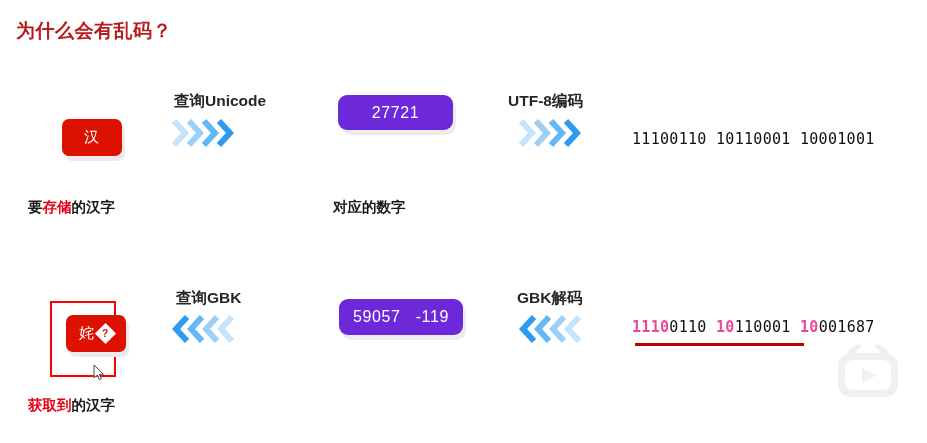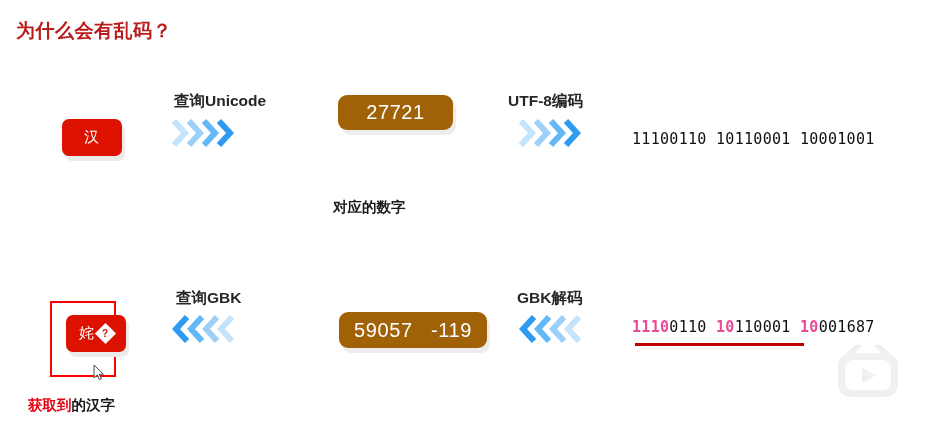--- a/index.html
+++ b/index.html
@@ -61,27 +61,27 @@
     align-items: center;
     justify-content: center;
     font-size: 15px;
     letter-spacing: 1px;
     box-shadow: 3px 5px 0 0 #eceaea;
   }
 
   
   .orange-chip {
     position: absolute;
-    background: #a16207;
+    background: #6d28d9;
     border-radius: 9px;
     color: #ffffff;
     display: flex;
     align-items: center;
     justify-content: center;
-    font-size: 20px;
+    font-size: 16px;
     letter-spacing: 0.6px;
     box-shadow: 3px 5px 0 0 #ededed;
     white-space: pre;
   }
 
   
   .chev-group {
     position: absolute;
     display: flex;
     align-items: center;
@@ -159,20 +159,23 @@
 <body>
 
 <div class="canvas">
 
   <div class="page-title">为什么会有乱码？</div>
 
   <div class="red-chip" style="left:62px; top:119px; width:60px; height:37px;">
     <span>汉</span>
   </div>
 
+  <div class="caption abs" style="left:28px; top:198px;">
+    <span>要</span><span class="hl">存储</span><span>的汉字</span>
+  </div>
 
   <div class="step-label abs" style="left:174px; top:91px;text-align:center;">查询Unicode</div>
 
   <div class="chev-group" style="left:172px; top:118px;">
     <span class="chev">
       <svg viewBox="0 0 17 30" width="17" height="30">
           <path d="M2 3 L13 15 L2 27" fill="none" stroke="#c5e3fb" stroke-width="6" stroke-linecap="butt" stroke-linejoin="miter"></path>
         </svg>
     </span>
     <span class="chev">
@@ -261,21 +264,21 @@
           <path d="M15 3 L4 15 L15 27" fill="none" stroke="#9dd0f8" stroke-width="6"></path>
         </svg>
     </span>
     <span class="chev">
       <svg viewBox="0 0 17 30" width="17" height="30">
           <path d="M15 3 L4 15 L15 27" fill="none" stroke="#c5e3fb" stroke-width="6"></path>
         </svg>
     </span>
   </div>
 
-  <div class="orange-chip" style="left:339px; top:312px; width:148px; height:36px;">
+  <div class="orange-chip" style="left:339px; top:299px; width:124px; height:36px;">
     <span>59057   -119</span>
   </div>
 
   <div class="step-label abs" style="left:517px; top:288px;">GBK解码</div>
 
   <div class="chev-group" style="left:519px; top:314px;">
     <span class="chev">
       <svg viewBox="0 0 17 30" width="17" height="30">
           <path d="M15 3 L4 15 L15 27" fill="none" stroke="#2e9bf0" stroke-width="6"></path>
         </svg>

